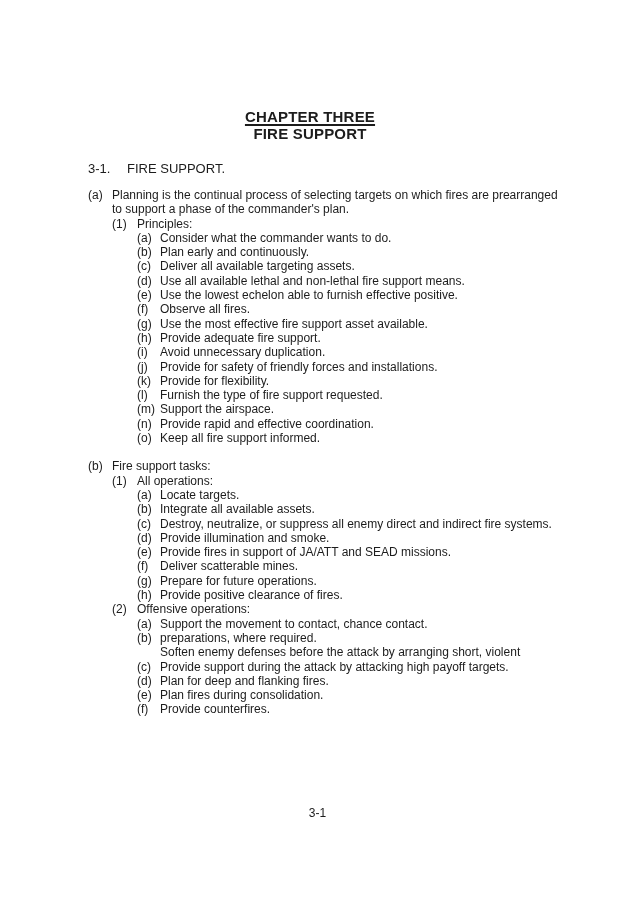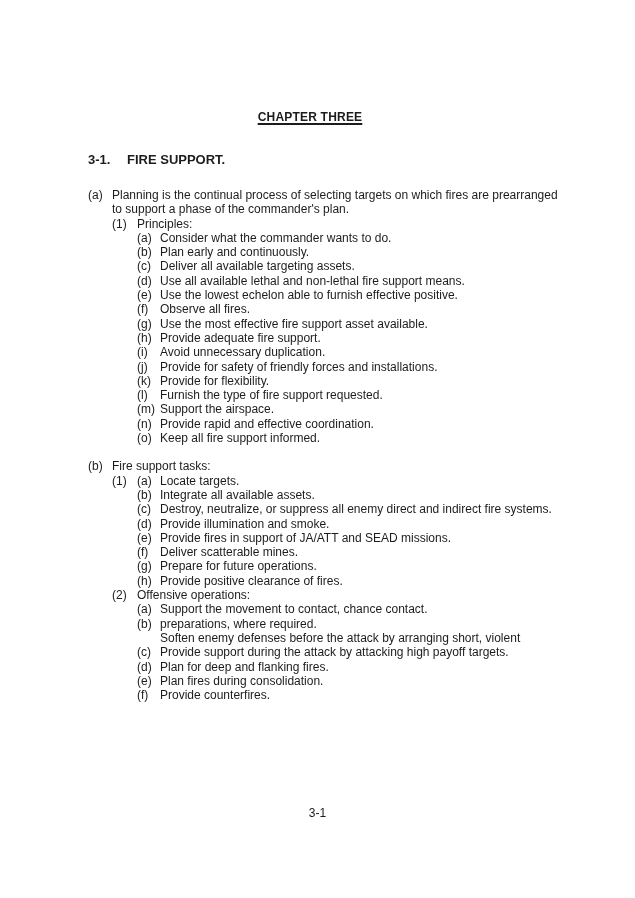--- a/index.html
+++ b/index.html
@@ -13,37 +13,37 @@
     font-size: 12px;
     line-height: 14.3px;
     color: #1c1c1c;
   }
   .title-block {
     position: absolute;
     top: 109px;
     left: 0;
     right: 15px;
     text-align: center;
-    font-size: 12px;
+    font-size: 15px;
     font-weight: bold;
     line-height: 16.5px;
     letter-spacing: 0.2px;
   }
   .chapter-title {
     text-decoration: underline;
     text-decoration-thickness: 2px;
     text-underline-offset: 2px;
   }
   .section-heading {
     position: absolute;
-    top: 153px;
+    top: 162px;
     left: 88px;
     display: flex;
     font-size: 13px;
-    font-weight: bold;
+    font-weight: normal;
     white-space: nowrap;
   }
   .section-heading .sec-num { flex: 0 0 39px; }
   .content {
     position: absolute;
     top: 188px;
     left: 88px;
     right: 0;
   }
   .row { display: flex; align-items: flex-start; }
@@ -62,20 +62,21 @@
     font-size: 12px;
   }
 </style>
 </head>
 <body>
 
 <div class="page">
 
   <div class="title-block">
     <div class="chapter-title">CHAPTER THREE</div>
+    <div class="chapter-subtitle">FIRE SUPPORT</div>
   </div>
 
   <div class="section-heading">
     <span class="sec-num">3-1.</span>
     <span class="sec-title">FIRE SUPPORT.</span>
   </div>
 
   <div class="content">
 
     <div class="row">
@@ -157,20 +158,21 @@
     <div class="section-gap"></div>
 
     <div class="row">
       <span class="lbl0">(b)</span>
       <div class="col">
         <span class="line">Fire support tasks:</span>
 
         <div class="row">
           <span class="lbl1">(1)</span>
           <div class="col">
+            <span class="line">All operations:</span>
 
             <div class="row">
                 <span class="lbl2">(a)</span>
                 <span class="line">Locate targets.</span>
               </div>
             <div class="row">
                 <span class="lbl2">(b)</span>
                 <span class="line">Integrate all available assets.</span>
               </div>
             <div class="row">

